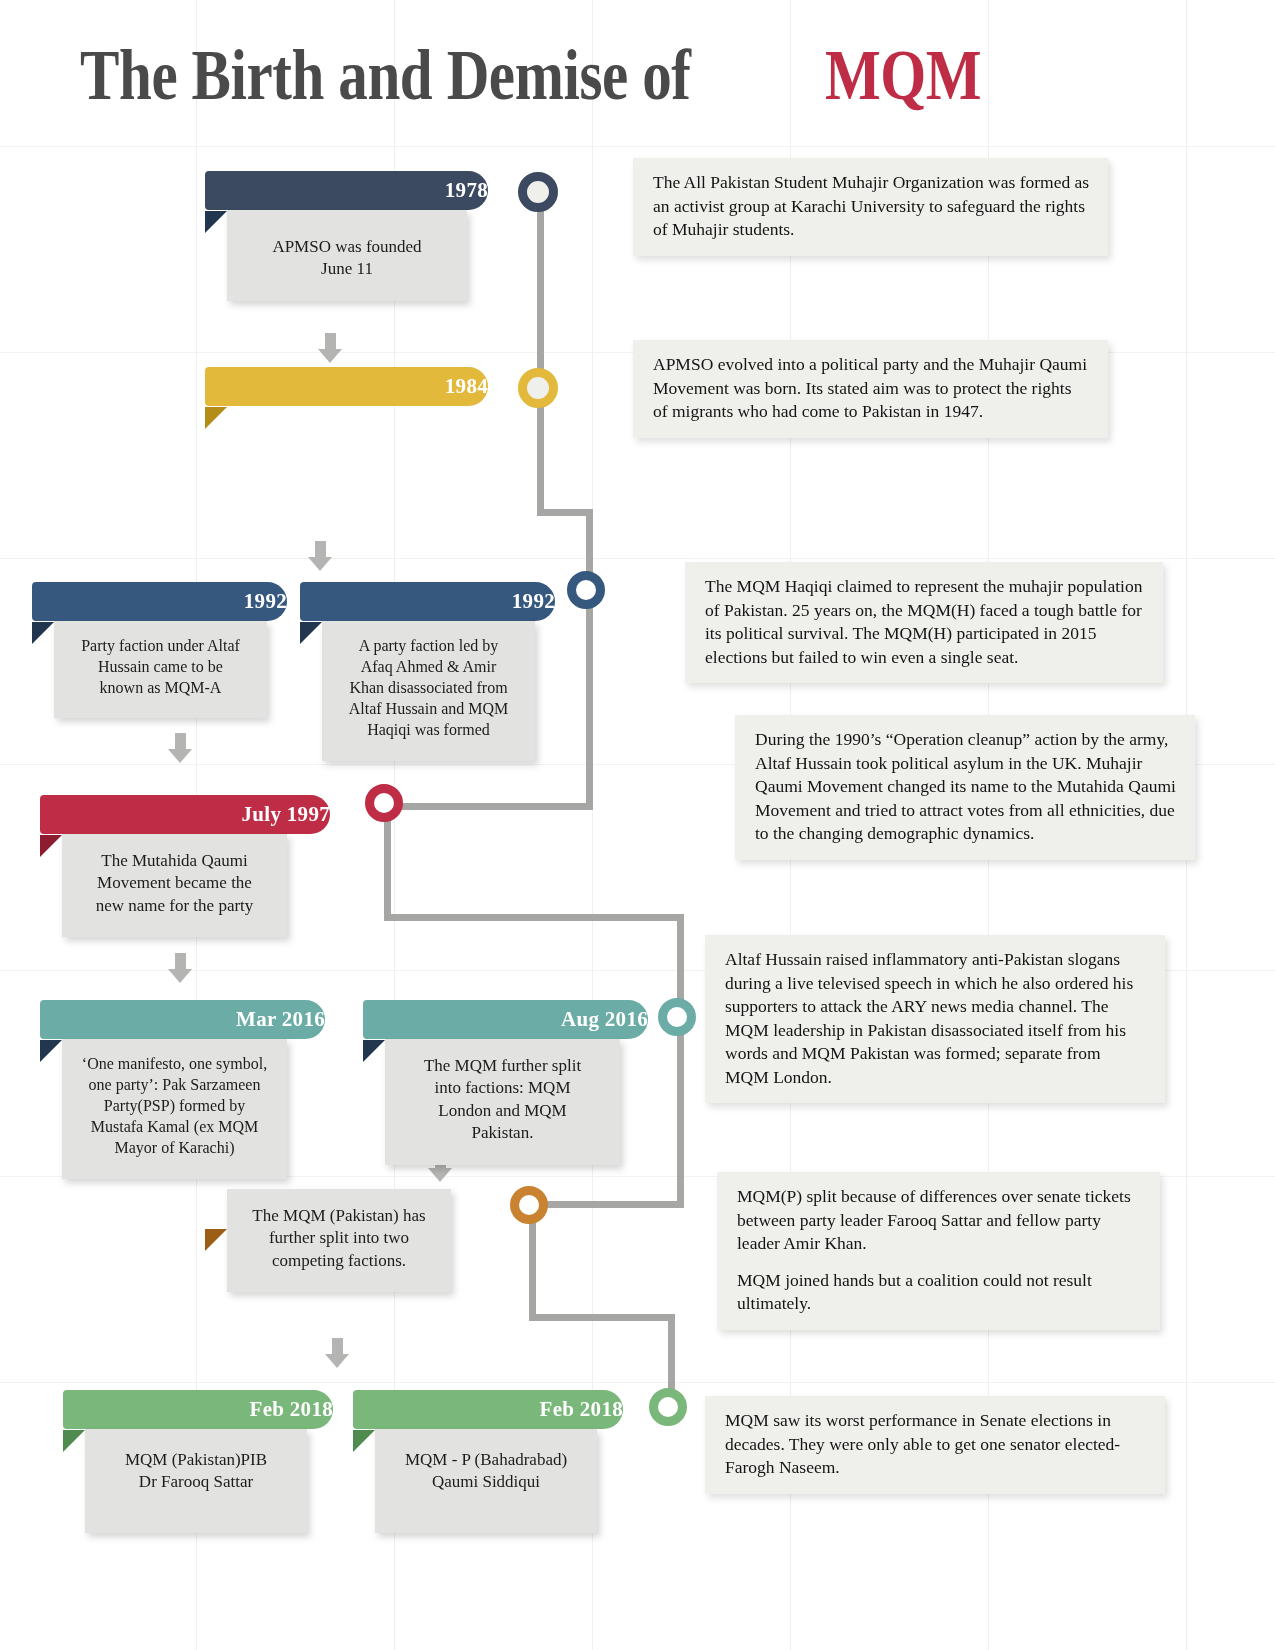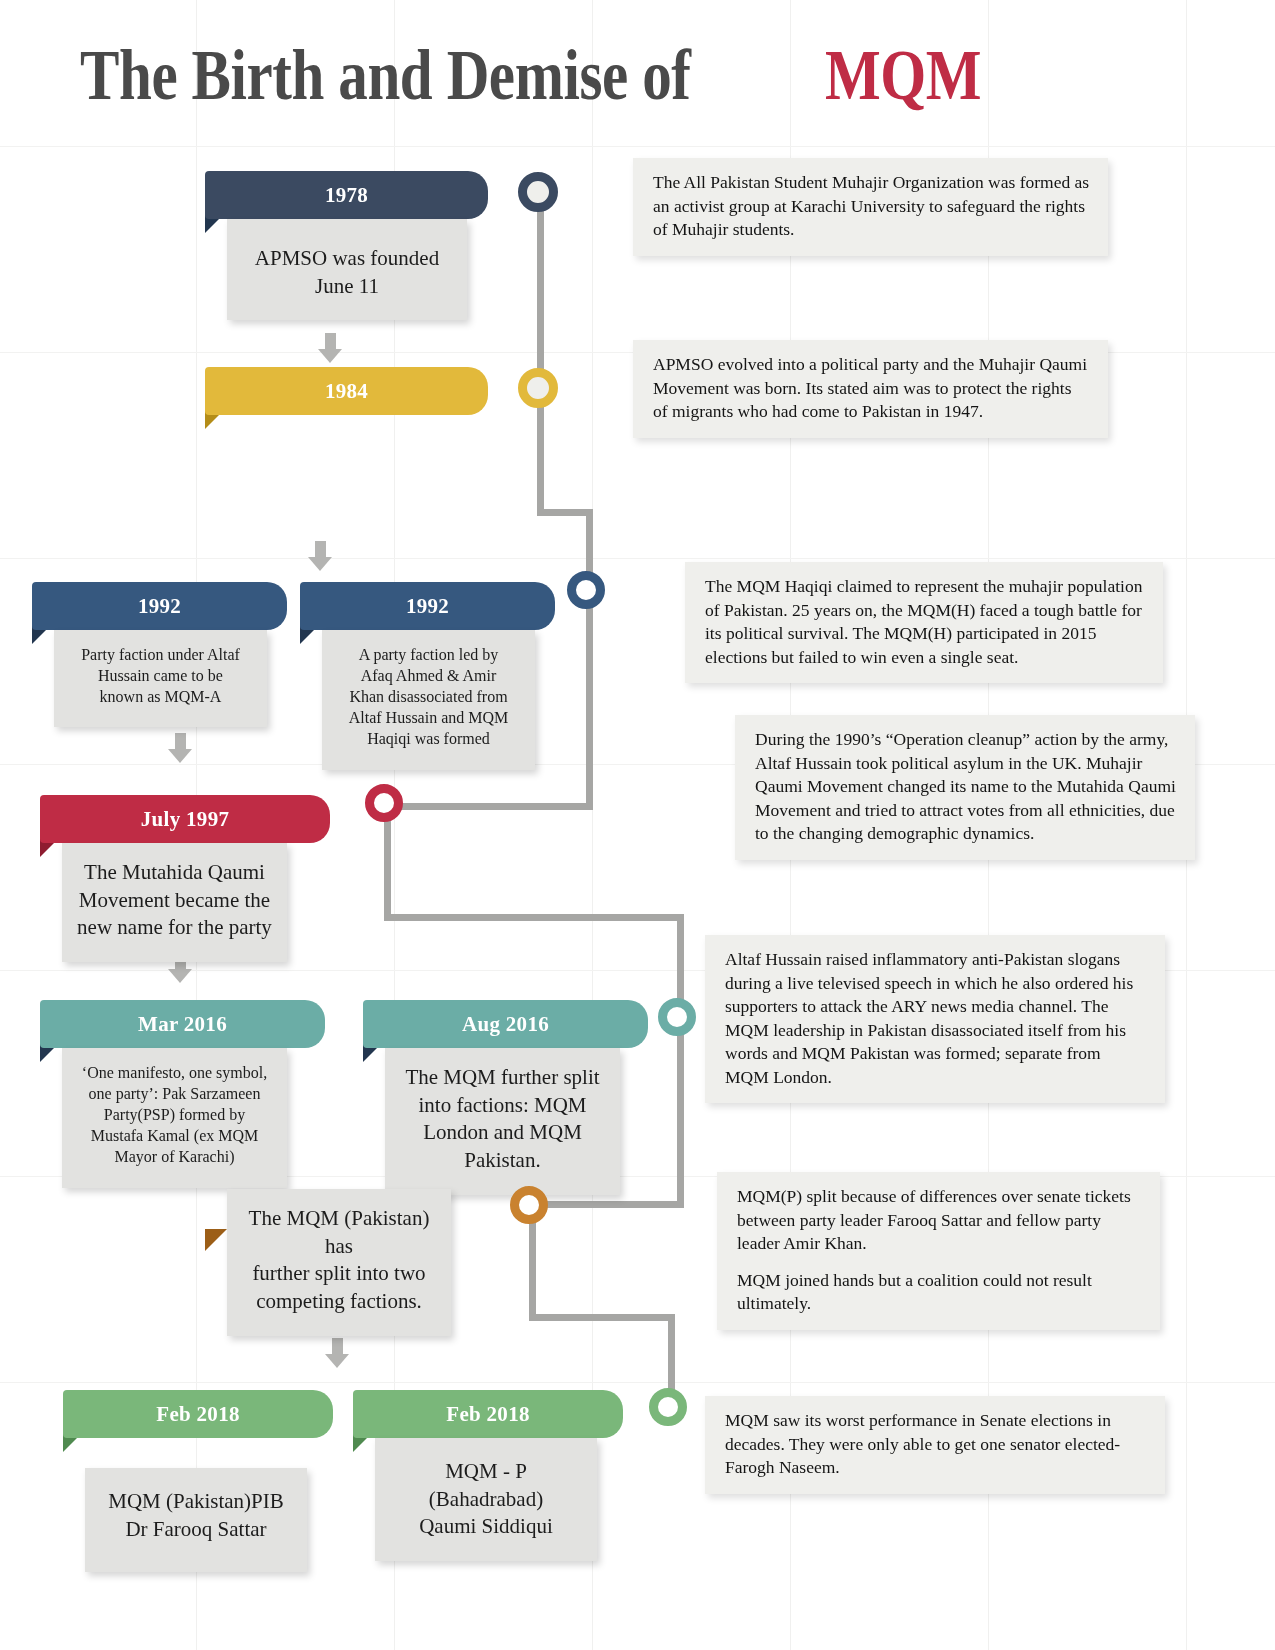--- a/index.html
+++ b/index.html
@@ -93,48 +93,48 @@
     border-radius: 50%;
     background: #efefec;
     z-index: 5;
   }
 
   
   .node { position: absolute; z-index: 3; }
 
   .ribbon {
     position: relative;
-    height: 48px;
+    height: 39px;
     border-radius: 4px 20px 20px 4px;
     color: #ffffff;
     font-size: 21px;
     font-weight: bold;
     display: flex;
     align-items: center;
-    justify-content: center;
+    justify-content: flex-end;
     letter-spacing: 0.3px;
     z-index: 3;
   }
   
   .fold {
     position: absolute;
     left: 0;
     top: 40px;
     width: 0; height: 0;
     border-left: 22px solid #22364f;
     border-bottom: 22px solid transparent;
     z-index: 2;
   }
 
   .card {
     position: relative;
     margin-left: 22px;
     background: #e2e2e0;
     color: #1c1c1c;
-    font-size: 21px;
+    font-size: 17px;
     line-height: 1.32;
     text-align: center;
     padding: 16px 12px 20px 12px;
     box-shadow: 3px 4px 7px rgba(0,0,0,0.17);
     z-index: 4;
   }
 
   
   .desc {
     position: absolute;
@@ -314,21 +314,21 @@
 further split into two
 competing factions.</span>
     </div>
   </div>
 
   <div class="node" style="left:63px; top:1390px; width:270px;">
     <div class="ribbon" style="background:#7ab77a;">
       <span>Feb 2018</span>
     </div>
     <div class="fold" style="border-left-color:#4f8a4f;"></div>
-    <div class="card" style="width:222px; min-height:104px; padding-top:20px;margin-top:30px;">
+    <div class="card" style="width:222px; min-height:104px; padding-top:20px;">
       <span style="white-space:pre-line;">MQM (Pakistan)PIB
 Dr Farooq Sattar</span>
     </div>
   </div>
 
   <div class="node" style="left:353px; top:1390px; width:270px;">
     <div class="ribbon" style="background:#7ab77a;">
       <span>Feb 2018</span>
     </div>
     <div class="fold" style="border-left-color:#4f8a4f;"></div>

